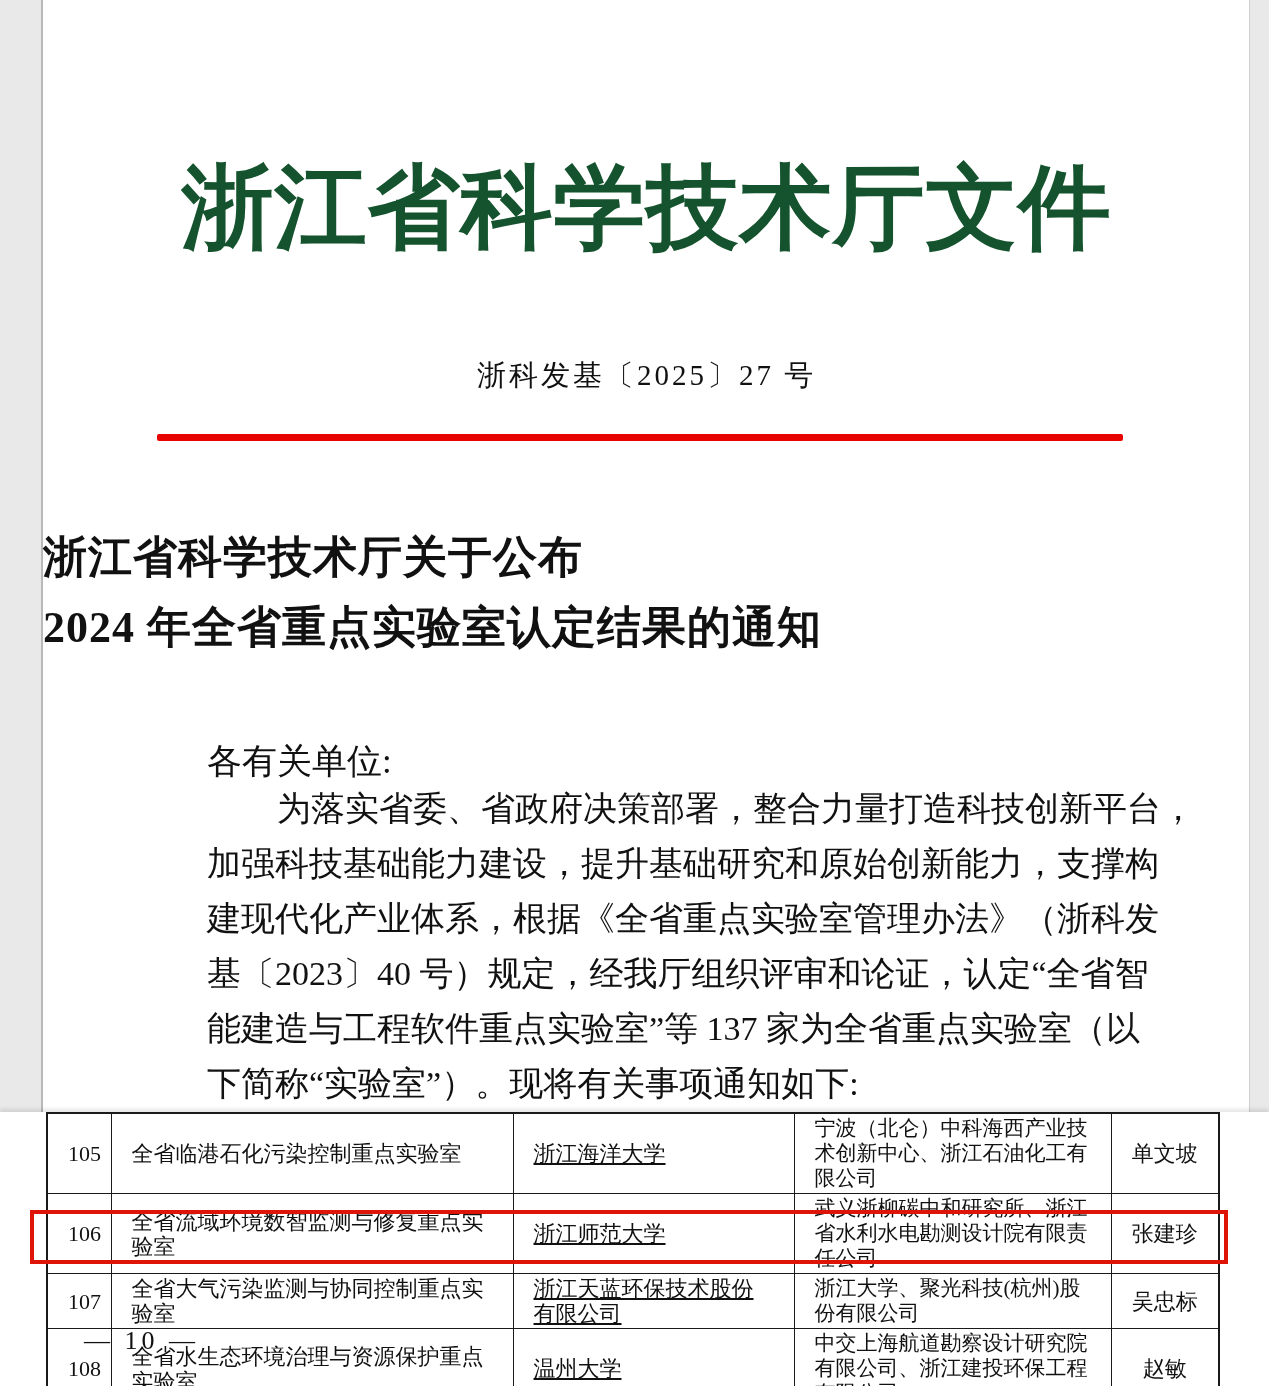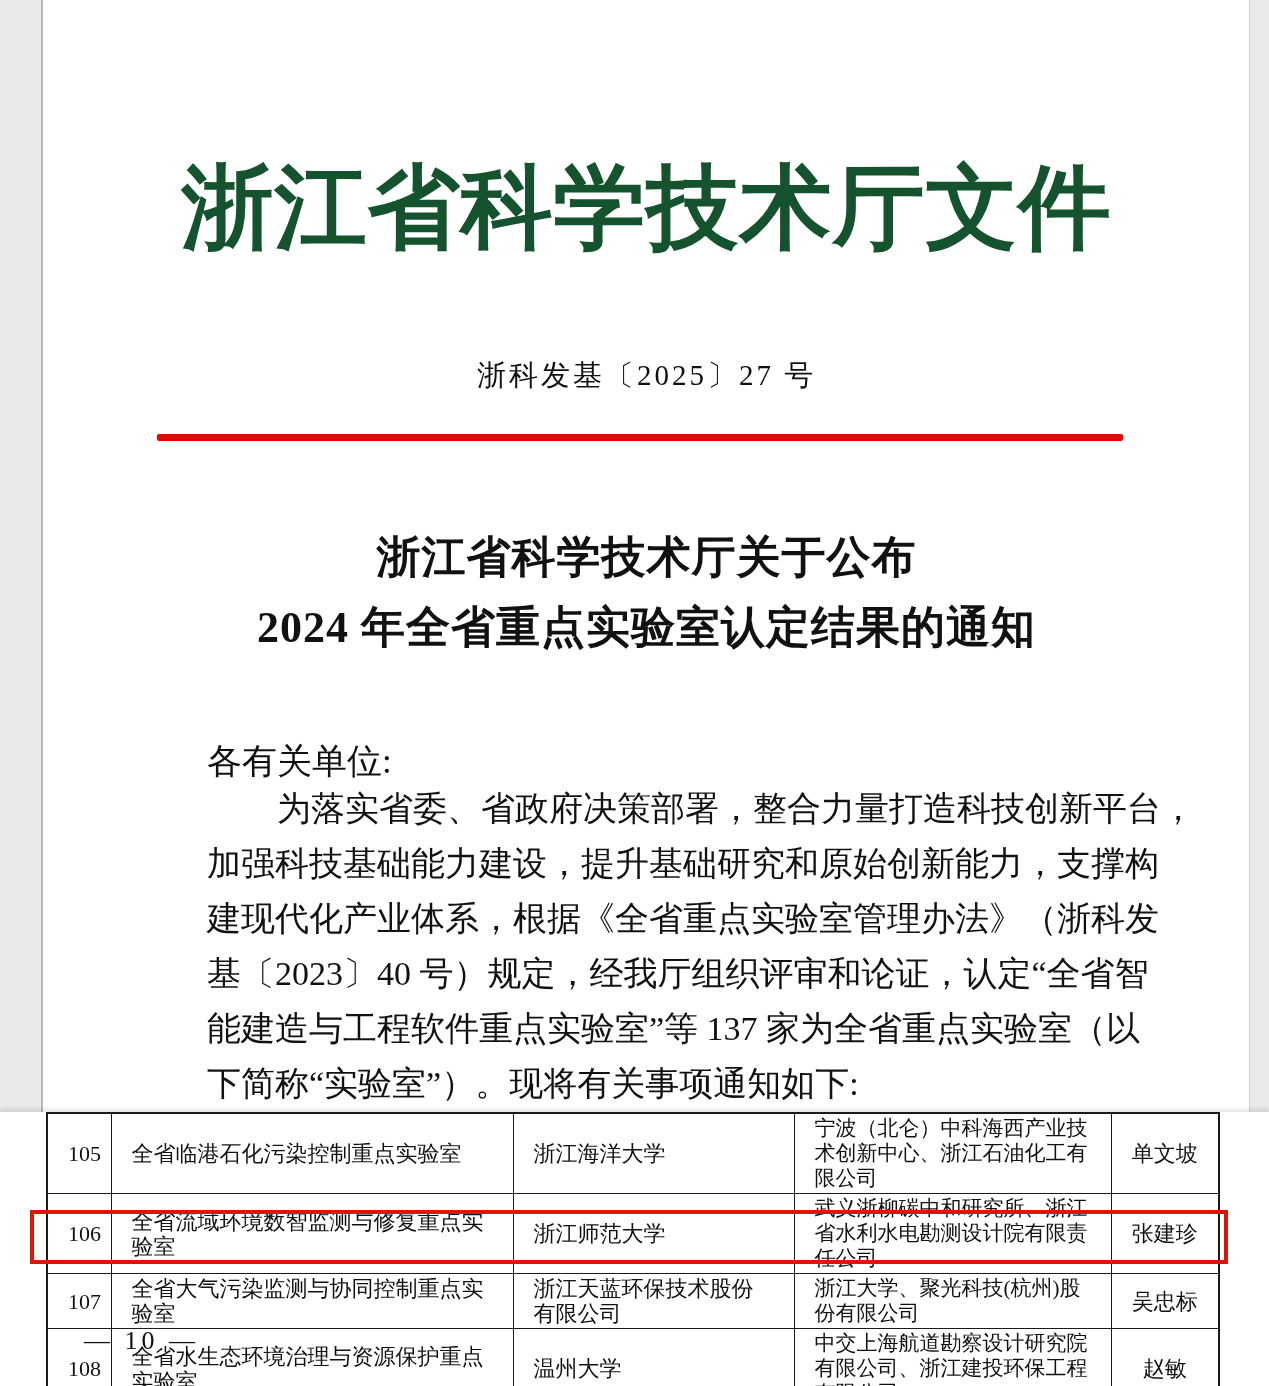--- a/index.html
+++ b/index.html
@@ -64,21 +64,21 @@
     top: 434px;
     width: 966px;
     height: 7px;
     background: #e60300;
     border-radius: 2px;
   }
   .notice-title {
     position: absolute;
     left: 43px;
     width: 1207px;
-    text-align: center;
+    text-align: left;
     font-size: 44px;
     font-weight: bold;
     letter-spacing: 1px;
     white-space: nowrap;
   }
   .notice-title.line1 { top: 528px; }
   .notice-title.line2 { top: 598px; }
   .salutation {
     position: absolute;
     left: 207px;
@@ -117,21 +117,21 @@
   }
   table.lab-table td {
     border: 1.5px solid #1a1a1a;
     padding: 2px 20px;
     vertical-align: middle;
     box-sizing: border-box;
     line-height: 25px;
   }
   td.col-no   { width: 64px;  text-align: center; }
   td.col-lab  { width: 402px; padding-left: 28px; }
-  td.col-inst { width: 281px; padding-left: 12px; }
+  td.col-inst { width: 281px; padding-left: 12px; text-decoration: underline; }
   td.col-part { width: 317px; font-size: 21px; }
   td.col-lead { width: 108px; text-align: center; }
   tr.lab-row { height: 50px; }
   .highlight-box {
     position: absolute;
     left: 30px;
     top: 1210px;
     width: 1190px;
     height: 46px;
     border: 4px solid #de1408;

